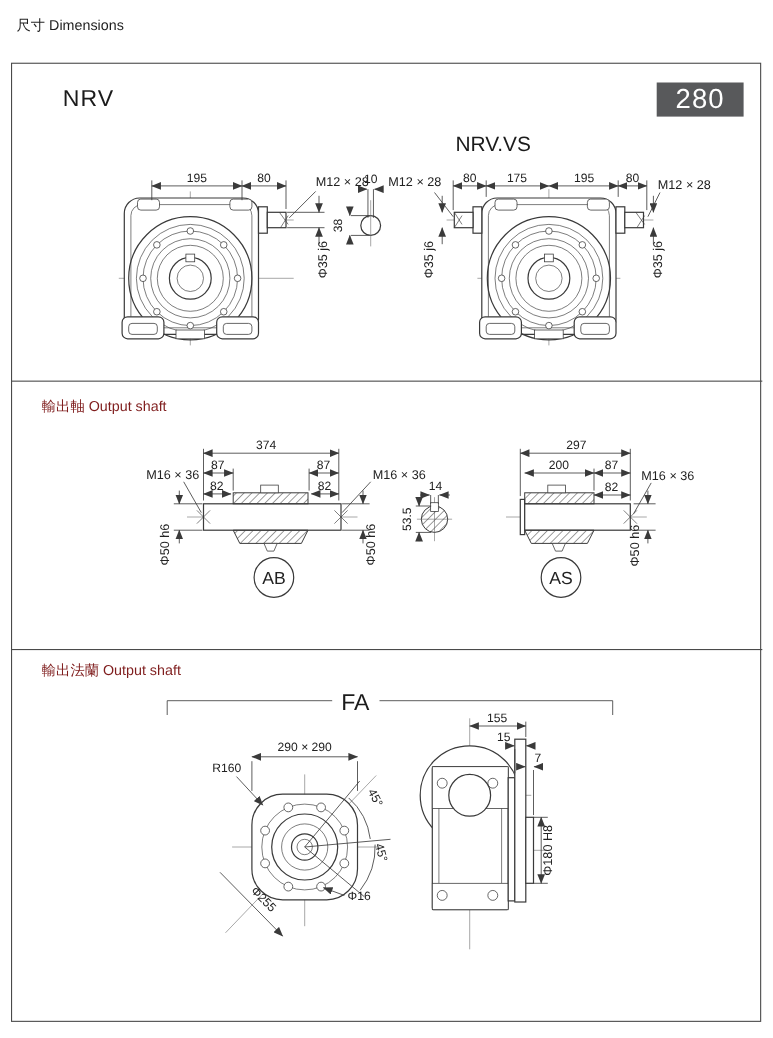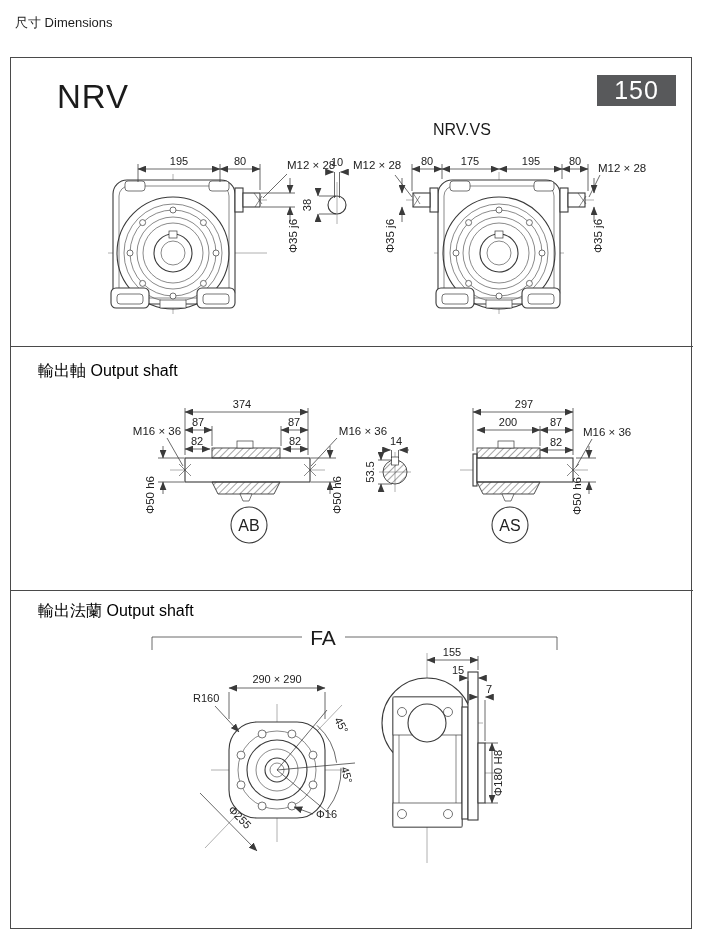--- a/index.html
+++ b/index.html
@@ -4,25 +4,25 @@
 <style>
   html,body{margin:0;padding:0}
   body{width:703px;height:944px;background:#fff;position:relative;
        font-family:"Liberation Sans",sans-serif;color:#262626;overflow:hidden}
   .abs{position:absolute}
   #doc-header{left:15px;top:14px;font-size:13px;color:#1e1e1e}
   #main-box{left:10px;top:57px;width:680px;height:870px;border:1.5px solid #4a4a4a}
   .divider{left:10px;width:683px;height:0;border-top:1.2px solid #4a4a4a}
   #divider-1{top:346px}
   #divider-2{top:590px}
-  #model-name{left:57px;top:78px;font-size:33px;letter-spacing:1px;color:#1b1b1b}
+  #model-name{left:57px;top:78px;font-size:21px;letter-spacing:1px;color:#1b1b1b}
   #size-badge{left:597px;top:75px;width:79px;height:31px;background:#58595b;color:#fff;
               font-size:25px;display:flex;align-items:center;justify-content:center;letter-spacing:1px}
-  #variant-name{left:433px;top:121px;font-size:16px;color:#1b1b1b}
-  .section-title{font-size:16px;color:#000000}
+  #variant-name{left:414px;top:121px;font-size:19px;color:#1b1b1b}
+  .section-title{font-size:13px;color:#7f1d1d}
   #shaft-title{left:38px;top:361px}
   #flange-title{left:38px;top:601px}
   svg{overflow:visible;display:block}
   svg .ln{fill:none;stroke:#3a3a3a;stroke-width:1.1}
   svg .lt{fill:none;stroke:#3a3a3a;stroke-width:.6}
   svg .dm{fill:none;stroke:#3a3a3a;stroke-width:.75}
   svg .cl{fill:none;stroke:#6e6e6e;stroke-width:.55}
   svg .wh{fill:#fff;stroke:#3a3a3a;stroke-width:1.1}
   svg .wt{fill:#fff;stroke:#3a3a3a;stroke-width:.7}
   svg .ht{fill:url(#hch);stroke:#3a3a3a;stroke-width:.9}
@@ -44,21 +44,21 @@
     </pattern>
   </defs>
 </svg>
 
 <div class="abs" id="doc-header">尺寸 Dimensions</div>
 <div class="abs" id="main-box"></div>
 <div class="abs divider" id="divider-1"></div>
 <div class="abs divider" id="divider-2"></div>
 
 <div class="abs" id="model-name">NRV</div>
-<div class="abs" id="size-badge">150</div>
+<div class="abs" id="size-badge">280</div>
 <div class="abs" id="variant-name">NRV.VS</div>
 
 <svg class="abs" style="left:105px;top:152px" width="245" height="170" viewBox="0 0 245 170">
   <g>
     <line class="cl" x1="68" y1="22" x2="68" y2="162"></line>
     <line class="cl" x1="3" y1="101" x2="162" y2="101"></line>
     <line class="cl" x1="128" y1="48" x2="162" y2="48"></line>
   </g>
   <g>
     <rect class="wh" x="8" y="28" width="122" height="124" rx="14"></rect>

